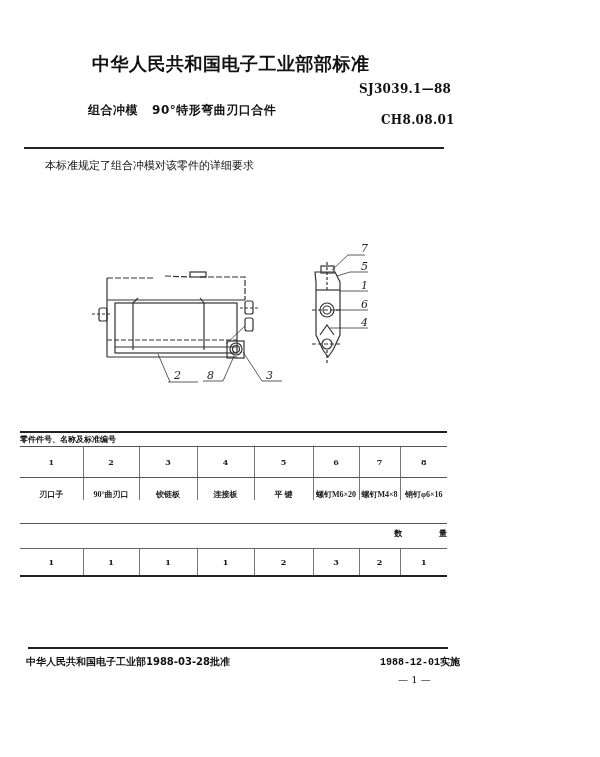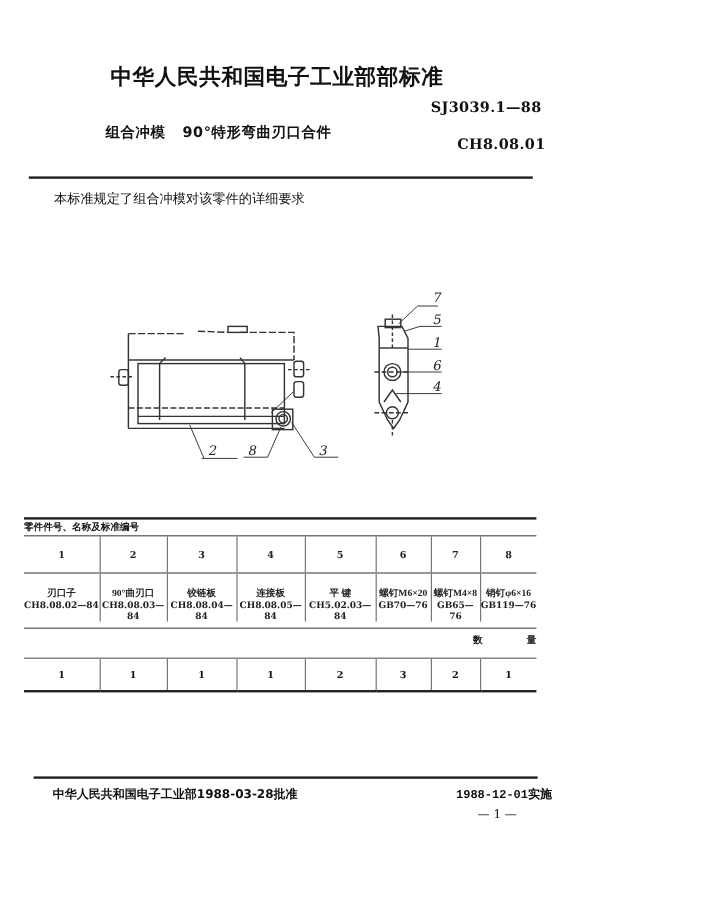--- a/index.html
+++ b/index.html
@@ -18,21 +18,21 @@
   table.parts td { text-align:center; padding:0; border-left:1px solid #777; color:#222; font-weight:bold; }
   table.parts td:first-child { border-left:none; }
   .t-caption { left:20px; top:434px; width:427px; text-align:left; font-size:8px; font-weight:bold; font-family:"DejaVu Sans", sans-serif; }
   .row-num td { height:30px; border-top:1px solid #555; border-bottom:1px solid #555; }
   .row-name td { height:16px; padding-top:6px !important; vertical-align:bottom; font-family:Liberation Serif, serif; }
   .row-code td { height:18px; vertical-align:top; font-size:7.5px; }
   .qty-caption { left:20px; top:528px; width:427px; text-align:right; font-size:8px; font-weight:bold; font-family:"DejaVu Sans", sans-serif; word-spacing:34px; }
   table.qty { position:absolute; left:20px; top:548px; width:427px; border-collapse:collapse; font-size:8px; font-weight:bold; }
   table.qty td { text-align:center; height:24px; border-left:1px solid #777; border-top:1px solid #666; border-bottom:2px solid #222; }
   table.qty td:first-child { border-left:none; }
-  .foot-l { left:44px; top:655px; font-family:"DejaVu Sans", sans-serif; font-weight:bold; font-size:10px; }
+  .foot-l { left:26px; top:655px; font-family:"DejaVu Sans", sans-serif; font-weight:bold; font-size:10px; }
   .foot-r { left:380px; top:655px; font-family:Liberation Mono, monospace; font-weight:bold; font-size:10px; }
   .page { left:398px; top:674px; font-size:10px; }
 </style>
 </head>
 <body>
 
 <div class="abs hdr-org">中华人民共和国电子工业部部标准</div>
 <div class="abs std-no">SJ3039.1—88</div>
 <div class="abs title">组合冲模   90°特形弯曲刃口合件</div>
 <div class="abs code">CH8.08.01</div>
@@ -136,30 +136,20 @@
   <tr class="row-name">
     <td>刃口子</td>
     <td>90°曲刃口</td>
     <td>铰链板</td>
     <td>连接板</td>
     <td>平 键</td>
     <td>螺钉M6×20</td>
     <td>螺钉M4×8</td>
     <td>销钉φ6×16</td>
   </tr>
-  <tr class="row-code">
-    <td>CH8.08.02—84</td>
-    <td>CH8.08.03—84</td>
-    <td>CH8.08.04—84</td>
-    <td>CH8.08.05—84</td>
-    <td>CH5.02.03—84</td>
-    <td>GB70—76</td>
-    <td>GB65—76</td>
-    <td>GB119—76</td>
-  </tr>
 </tbody>
   </table>
 
 <div class="abs rule" style="left:20px; top:523px; width:427px; height:1px; background:#555;"></div>
 <div class="abs qty-caption">数 量</div>
 
 <table class="qty">
   <colgroup>
     <col style="width:63px">
       <col style="width:56px">

